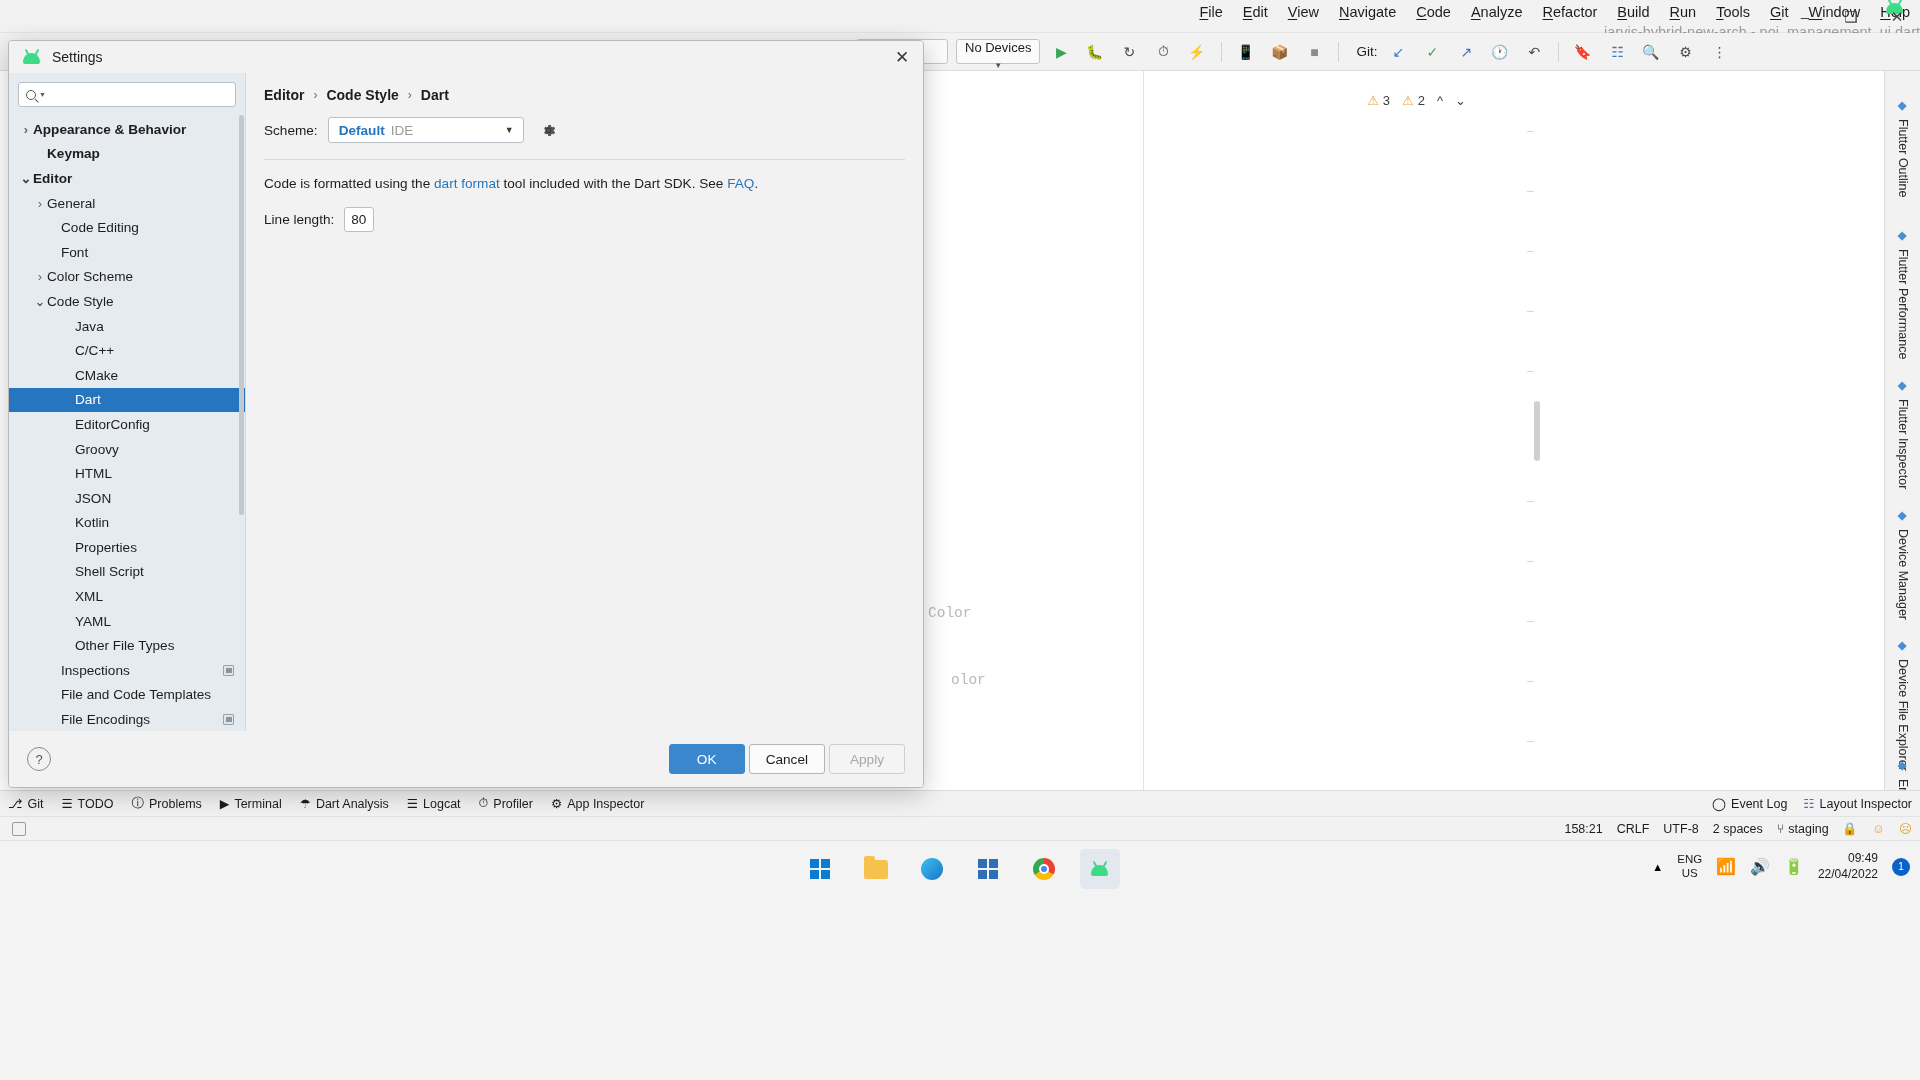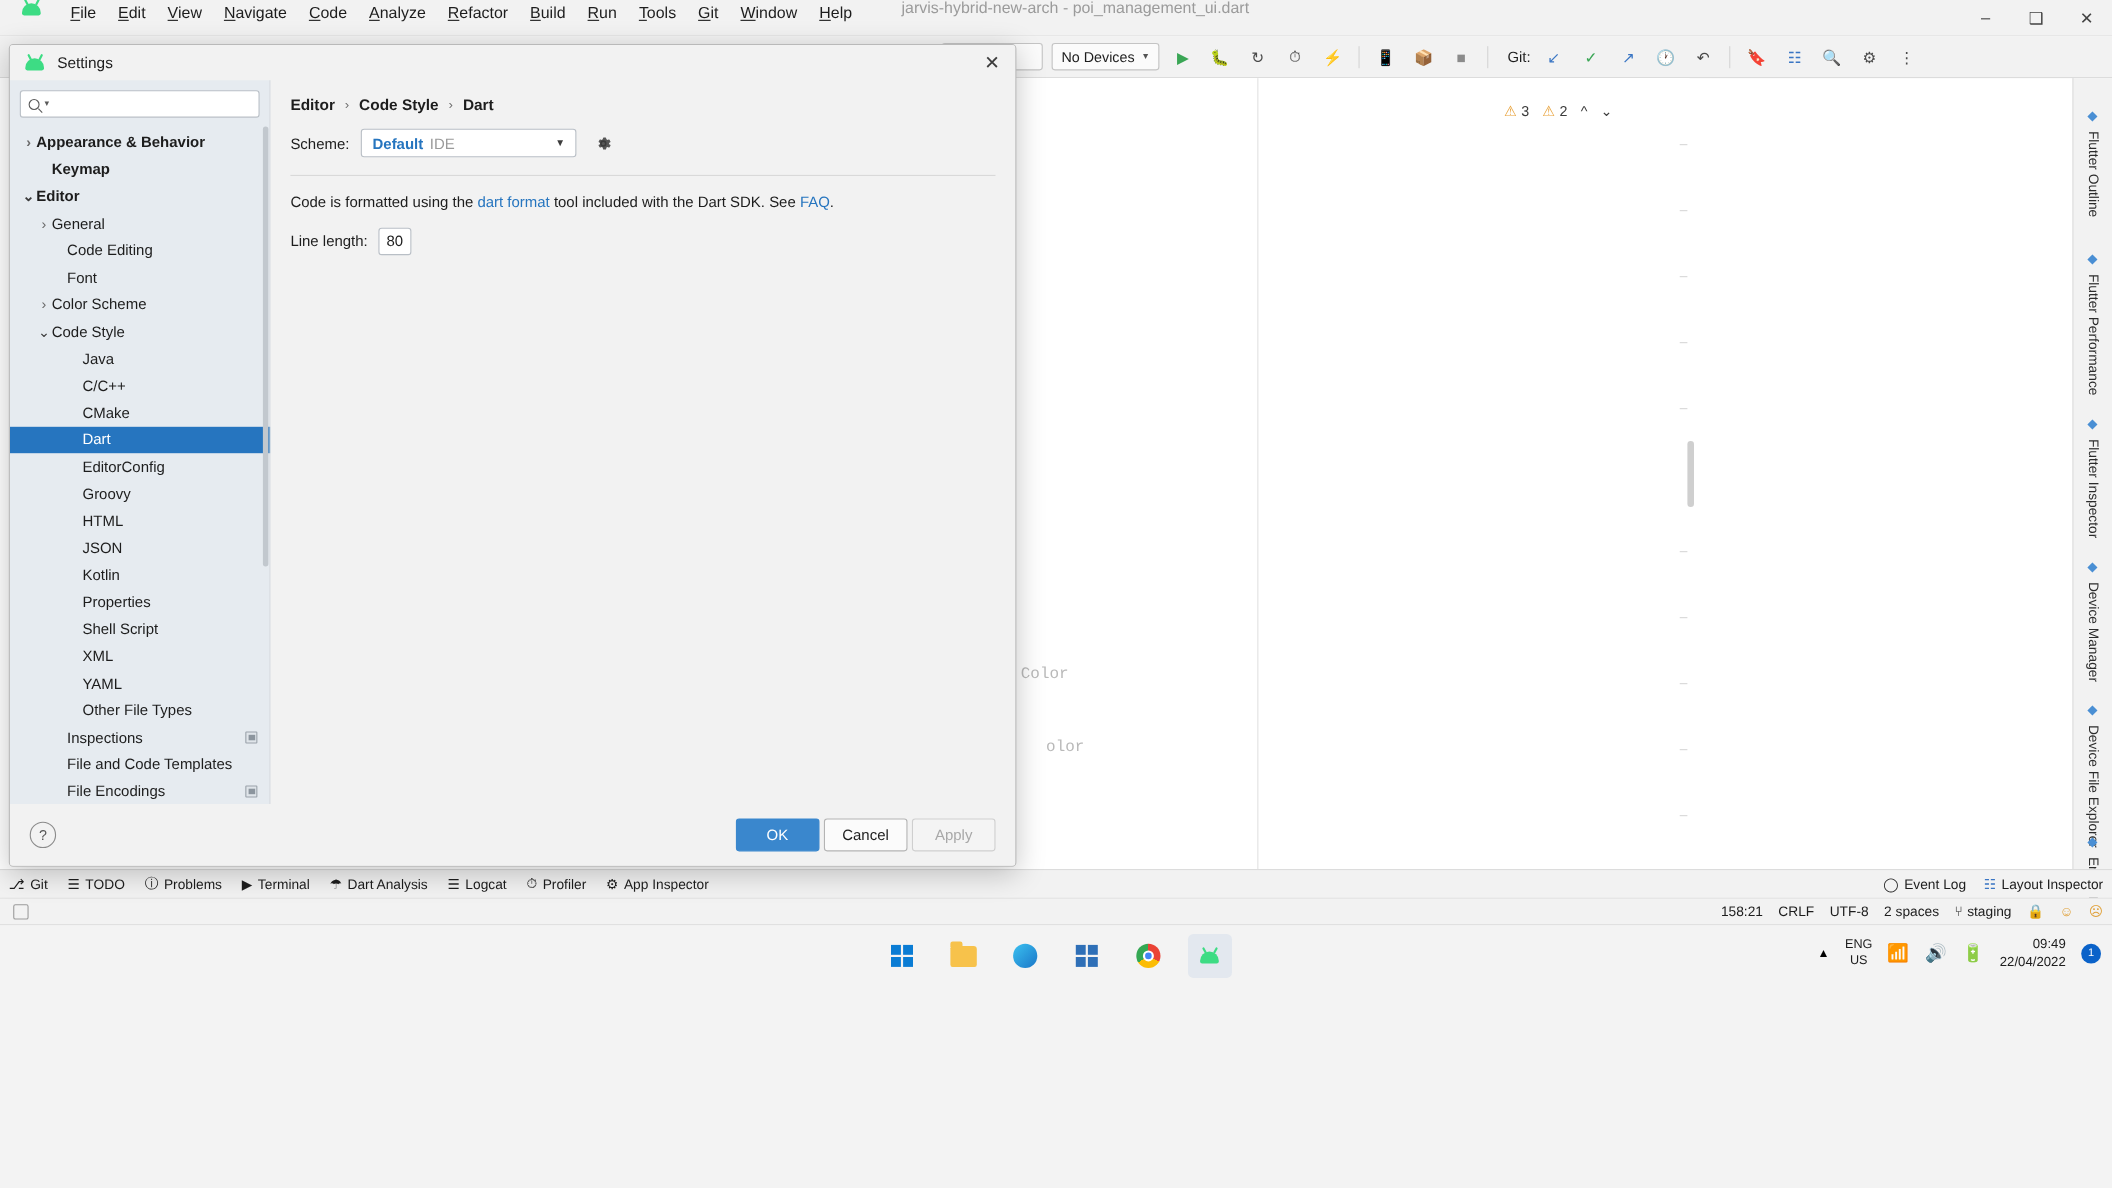--- a/index.html
+++ b/index.html
@@ -9,21 +9,21 @@
     overflow: hidden;
     background: #ffffff;
     -webkit-font-smoothing: antialiased;
   }
   #root { position: relative; width: 1920px; height: 1080px; }
 
   
   .menubar {
     position: absolute; top: 0; left: 0; width: 1920px; height: 33px;
     background: #f2f2f2; border-bottom: 1px solid #e4e4e4;
-    display: flex; align-items: flex-start; padding-left: 10px; gap: 0px;
+    display: flex; align-items: flex-end; padding-left: 10px; gap: 0px; flex-direction: column;
   }
   .droid { width: 22px; height: 14px; position: relative; margin: 0 14px 0 8px; }
   .droid .body {
     position: absolute; left: 2px; top: 3px; width: 17px; height: 11px;
     background: #3ddc84; border-radius: 9px 9px 2px 2px;
   }
   .droid .ant { position:absolute; width:2px;height:6px;background:#3ddc84;border-radius:1px; top:-1px;}
   .droid .ant.l { left:5px; transform: rotate(-28deg); }
   .droid .ant.r { right:5px; transform: rotate(28deg); }
   .menu-item {
@@ -45,21 +45,21 @@
     position: absolute; top: 33px; left: 0; width: 1920px; height: 38px;
     background: #f2f2f2; border-bottom: 1px solid #dcdcdc;
     display: flex; align-items: center; padding: 0 8px; gap: 8px;
   }
   .tb-search {
     width: 200px; height: 24px; border: 1px solid #c4c4c4; background: #fff; border-radius: 3px;
     display:flex; align-items:center; padding:0 6px; font-size:12px; color:#999; gap:5px;
   }
   .tb-chip {
     height: 25px; border: 1px solid #c4c4c4; background: #fbfbfb; border-radius: 3px;
-    display:flex; align-items:center; padding: 0 8px; font-size:13px; color:#1d1d1d; gap:6px;
+    display:flex; align-items:center; padding: 0 8px; font-size:13px; color:#1d1d1d; gap:6px;flex-direction:column;
   }
   .tb-ico {
     width: 26px; height: 26px; display:flex;align-items:center;justify-content:center;
     font-size: 14px; color: #4a4a4a; cursor: default;
   }
   .tb-sep { width:1px; height: 20px; background:#d4d4d4; margin: 0 3px; }
   .caret-dn { font-size: 8px; color:#555; }
   .git-label { font-size: 13.5px; color:#1d1d1d; margin-left: 6px; }
 
   

